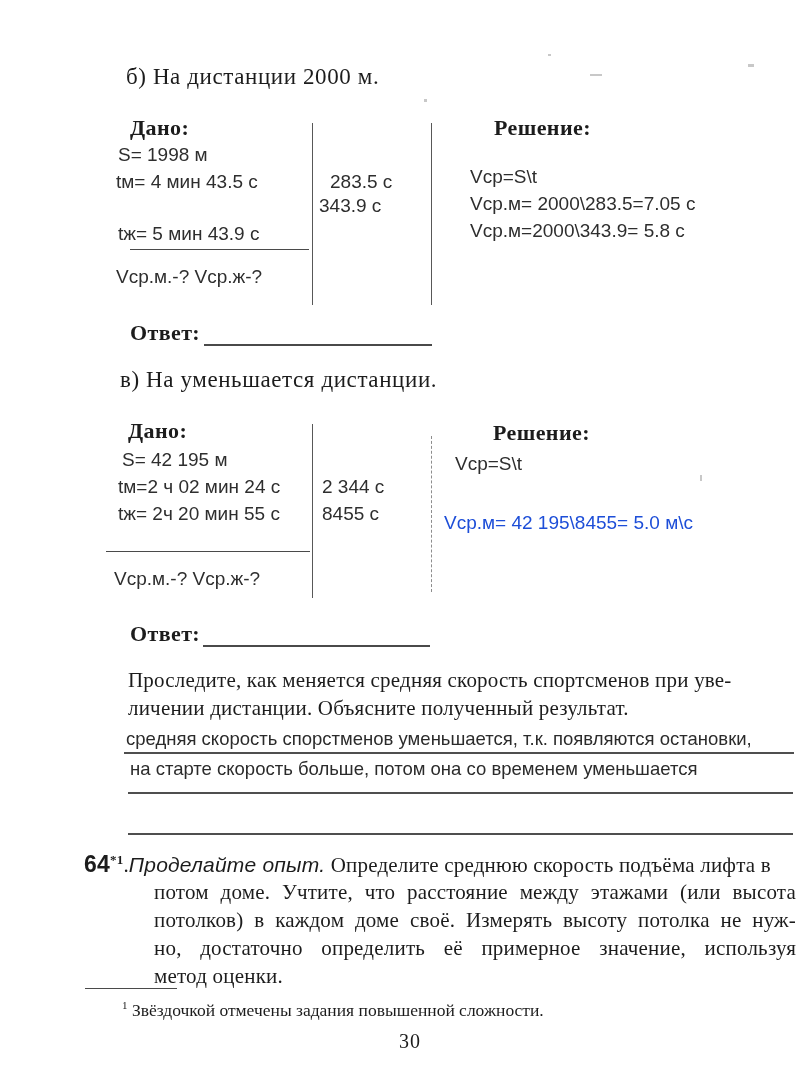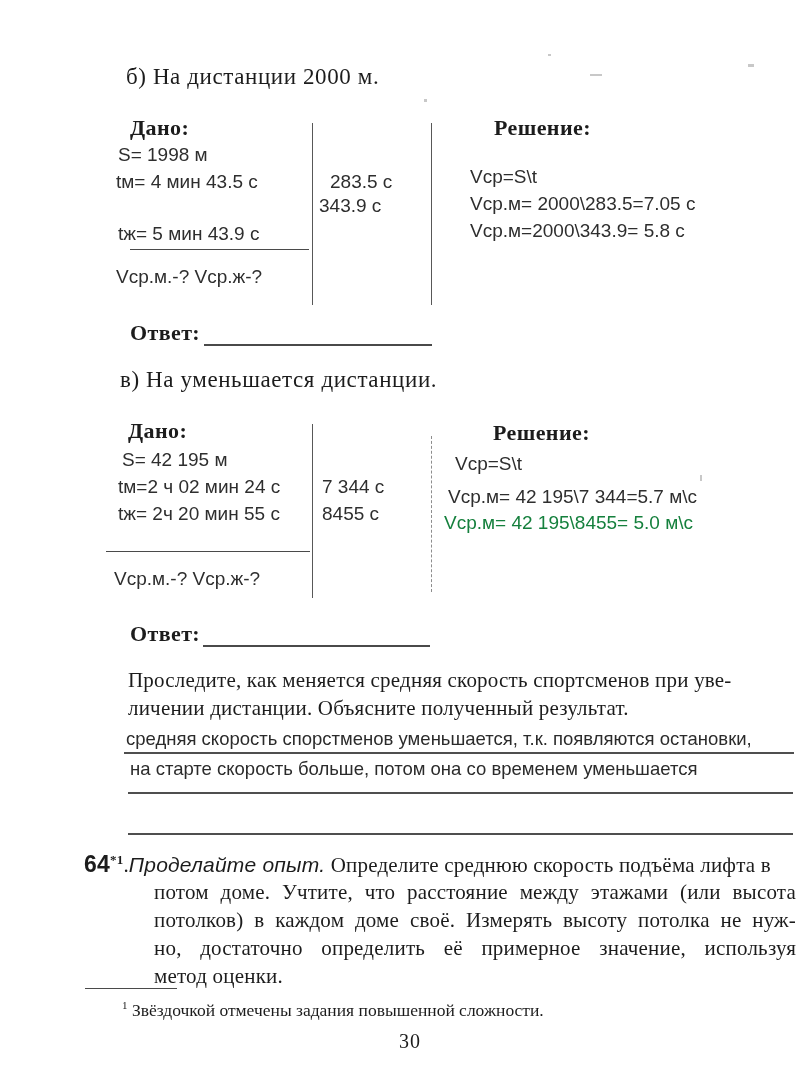--- a/index.html
+++ b/index.html
@@ -11,21 +11,21 @@
     overflow:hidden;
     box-shadow:0 0 4px rgba(0,0,0,.2);
   }
   .abs{position:absolute; white-space:nowrap;}
   .title{font-size:23px; letter-spacing:.6px;}
   .lbl{font-size:22px; font-weight:bold; letter-spacing:.4px;}
   .body-line{font-size:21px; letter-spacing:.2px;}
   .just{white-space:normal; text-align:justify; text-align-last:justify;}
   .hand{font-family:"Liberation Sans", sans-serif; font-size:19px; color:#2e2e2e;}
   .hand-sm{font-family:"Liberation Sans", sans-serif; font-size:18.5px; color:#2b2b2b;}
-  .faded{color:#15803d;}
+  .faded{color:#1d4ed8;}
   .vline{position:absolute; width:0; border-left:1.6px solid #585858;}
   .vline-dashed{border-left:1.6px dashed #8d8d8d;}
   .hline{position:absolute; height:0; border-top:1.8px solid #4a4a4a;}
   .rule{position:absolute; height:0; border-top:2.2px solid #4f4f4f;}
   .num64{font-family:"Liberation Sans", sans-serif; font-weight:bold; font-size:23px;}
   .sup{font-size:13px; vertical-align:super; font-weight:bold;}
   .intro-it{font-style:italic; font-family:"Liberation Sans", sans-serif; font-size:21px;}
   .footnote{font-size:17.5px;}
   .footnote .fsup{font-size:11px; vertical-align:super;}
   .pgnum{font-size:20px; letter-spacing:1px;}
@@ -63,31 +63,30 @@
 
   <div class="abs title" style="left:120px; top:367px;">в) На уменьшается дистанции.</div>
 
   <div class="abs lbl" style="left:128px; top:418px;">Дано:</div>
   <div class="abs lbl" style="left:493px; top:420px;">Решение:</div>
 
   <div class="abs hand" style="left:122px; top:449px;">S= 42 195 м</div>
   <div class="abs hand" style="left:118px; top:476px;">tм=2 ч 02 мин 24 с</div>
   <div class="abs hand" style="left:118px; top:503px;">tж= 2ч 20 мин 55 с</div>
 
-  <div class="abs hand" style="left:322px; top:476px;">7 344 с</div>
+  <div class="abs hand" style="left:322px; top:476px;">2 344 с</div>
   <div class="abs hand" style="left:322px; top:503px;">8455 с</div>
 
   <div class="vline" style="left:312px; top:424px; height:174px;"></div>
   <div class="vline vline-dashed" style="left:431px; top:436px; height:156px;"></div>
   <div class="hline" style="left:106px; top:551px; width:204px;"></div>
 
   <div class="abs hand" style="left:114px; top:568px;">Vср.м.-? Vср.ж-?</div>
 
   <div class="abs hand" style="left:455px; top:453px;">Vср=S\t</div>
-  <div class="abs hand" style="left:448px; top:486px;">Vср.м=  42 195\7 344=5.7 м\с</div>
   <div class="abs hand faded" style="left:444px; top:512px;">Vср.м= 42 195\8455= 5.0 м\с</div>
 
   <div class="abs lbl" style="left:130px; top:621px;">Ответ:</div>
   <div class="hline" style="left:203px; top:645px; width:227px; border-top-width:2px;"></div>
 
   <div class="abs body-line" style="left:128px; top:668px; width:668px;">Проследите, как меняется средняя скорость спортсменов при уве-</div>
   <div class="abs body-line" style="left:128px; top:696px;">личении дистанции. Объясните полученный результат.</div>
 
   <div class="abs hand-sm" style="left:126px; top:728px;">средняя скорость спорстменов уменьшается, т.к.  появляются остановки,</div>
   <div class="rule" style="left:124px; top:752px; width:670px;"></div>

